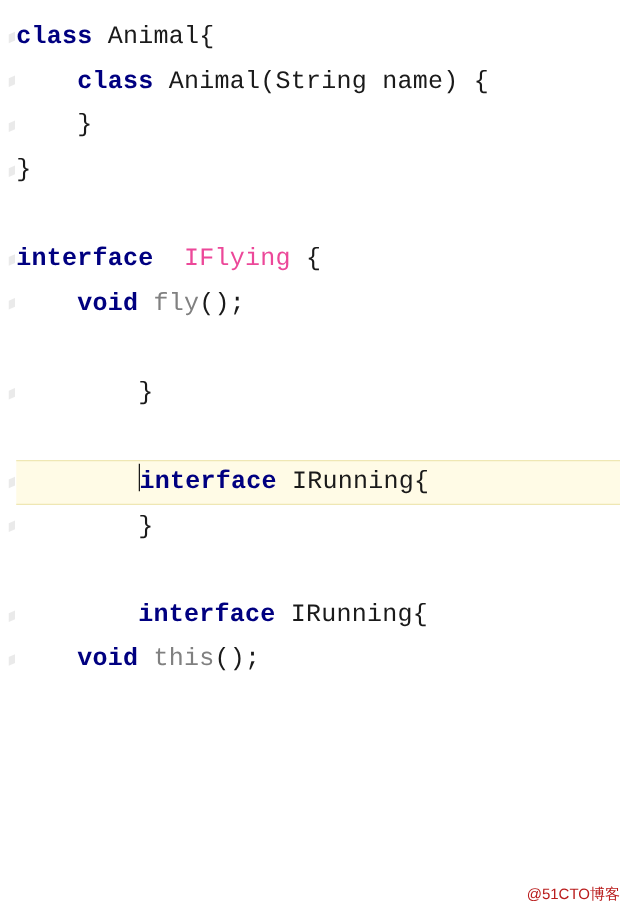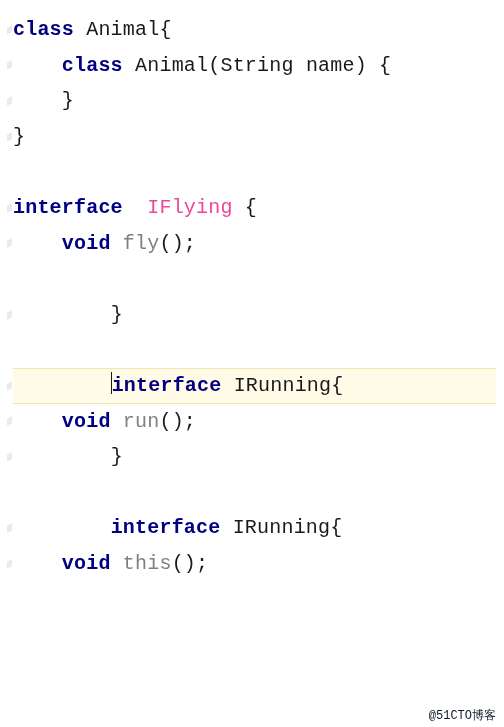--- a/index.html
+++ b/index.html
@@ -50,23 +50,23 @@
     display: inline-block;
     width: 1px;
     height: 1.1em;
     background: #1a1a1a;
     vertical-align: -3px;
   }
   .watermark {
     position: absolute;
     bottom: 3px;
     right: 8px;
-    font-family: Liberation Mono, monospace;
+    font-family: Liberation Sans, sans-serif;
     font-size: 12px;
-    color: #0f172a;
+    color: #b91c1c;
   }
 </style>
 </head>
 <body>
 
 <div class="code-area">
 
   <div class="line"><span class="fold-mark"></span><span class="kw">class</span><span class="type"> Animal</span><span class="brace">{</span></div>
 
 
@@ -84,21 +84,20 @@
   <div class="line"><span class="fold-mark"></span><span>    </span><span class="kw">void</span><span> </span><span class="method-unused">fly</span><span class="plain">();</span></div>
 
   <div class="line"><span></span>&nbsp;</div>
 
   <div class="line"><span class="fold-mark"></span><span>        </span><span class="brace">}</span></div>
 
   <div class="line"><span></span>&nbsp;</div>
 
   <div class="line caret-line"><span class="fold-mark"></span><span>        </span><span class="caret"></span><span class="kw">interface</span><span class="type"> IRunning</span><span class="brace">{</span></div>
 
-  <div class="line"><span class="fold-mark"></span><span>    </span><span class="kw">void</span><span> </span><span class="method-unused">run</span><span class="plain">();</span></div>
 
   <div class="line"><span class="fold-mark"></span><span>        </span><span class="brace">}</span></div>
 
   <div class="line"><span></span>&nbsp;</div>
 
   <div class="line"><span class="fold-mark"></span><span>        </span><span class="kw">interface</span><span class="type"> IRunning</span><span class="brace">{</span></div>
 
   <div class="line"><span class="fold-mark"></span><span>    </span><span class="kw">void</span><span> </span><span class="method-unused">this</span><span class="plain">();</span></div>
 
 </div>

